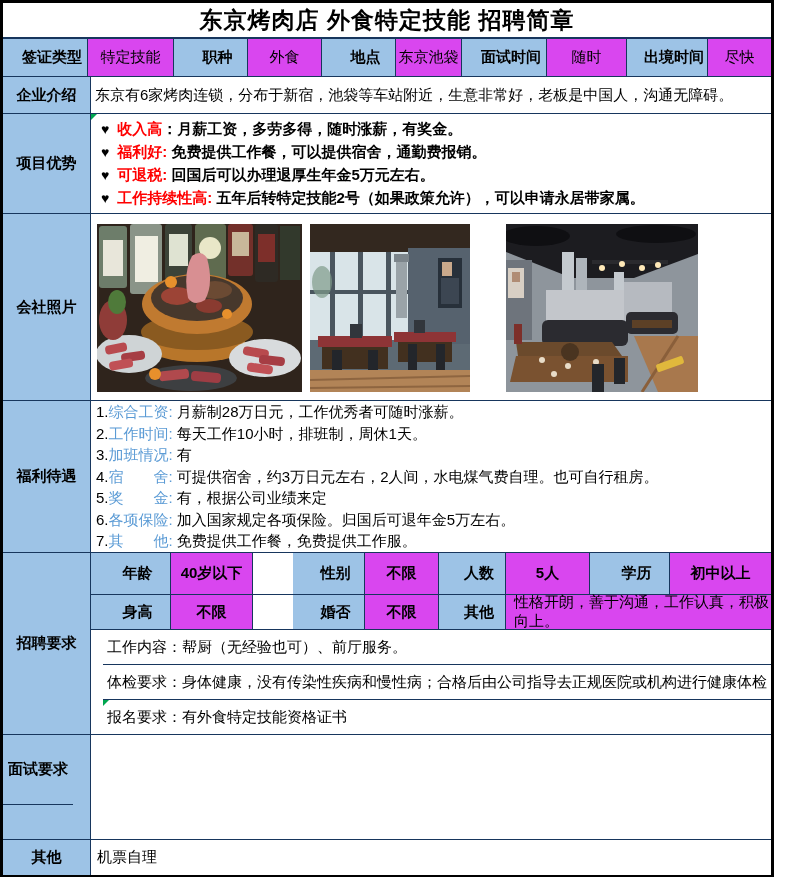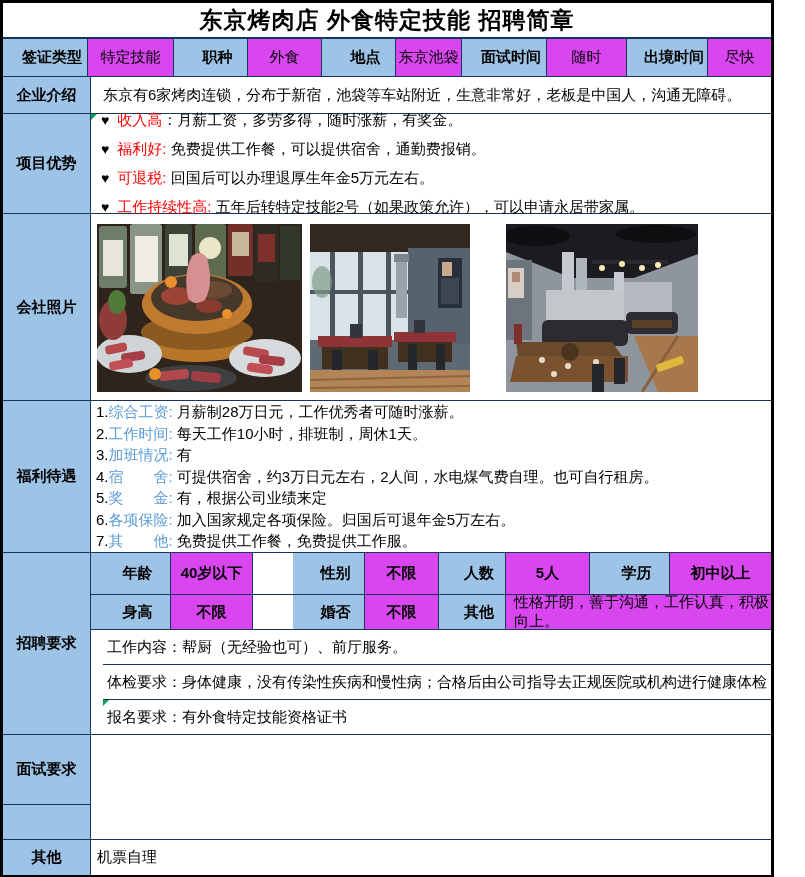--- a/index.html
+++ b/index.html
@@ -46,25 +46,25 @@
   
   .visa { height:38px; flex:0 0 38px; }
   .visa > div { height:100%; }
   .w-l1{flex:0 0 85px;} .w-v1{flex:0 0 86px;}
   .w-l2{flex:0 0 74px;} .w-v2{flex:0 0 74px;}
   .w-l3{flex:0 0 74px;} .w-v3{flex:0 0 66px;}
   .w-l4{flex:0 0 85px;} .w-v4{flex:0 0 80px;}
   .w-l5{flex:0 0 81px;} .w-v5{flex:1;}
 
   .intro { height:37px; flex:0 0 37px; }
-  .intro .content { justify-content:center; padding-left:12px; font-size:15px; }
+  .intro .content { justify-content:center; padding-left:4px; font-size:15px; }
 
   .adv { height:100px; flex:0 0 100px; }
   .adv .content { justify-content:center; padding-left:10px; gap:3px; }
-  .adv-line { font-size:15px; line-height:26px; white-space:pre; }
+  .adv-line { font-size:15px; line-height:19px; white-space:pre;font-weight:bold; }
   .heart { color:#000; margin-right:8px; font-size:14px; }
   .adv-key { color:#ff0000; }
   .adv-text { color:#000; }
 
   .photos { height:187px; flex:0 0 187px; }
   .photos .content { flex-direction:row; align-items:center; padding-left:2px; }
   .photo { margin-top:1px; }
   .photo svg { display:block; }
   .ph1 { margin-left:4px; }
   .ph2 { margin-left:8px; }
@@ -83,21 +83,21 @@
   .g-h2{flex:0 0 72px;margin-left:40px;} .g-v2{flex:0 0 74px;}
   .g-h3{flex:0 0 67px;} .g-v3{flex:0 0 84px;}
   .g-h4{flex:0 0 80px;} .g-v4{flex:1;}
   .g-other{flex:1; justify-content:flex-start; padding-left:8px; font-weight:normal;}
   .gridval { font-weight:bold; }
   .req-line { height:35px; flex:0 0 35px; display:flex; align-items:center;
     padding-left:4px; font-size:15px; border-bottom:1px solid #17365d; position:relative;margin-left:12px; }
   .req-line:last-child { border-bottom:none; }
 
   .interview { height:105px; flex:0 0 105px; }
-  .interview .lblcol { flex-direction:column; padding:0; align-items:stretch; }
+  .interview .lblcol { flex-direction:row; padding:0; align-items:stretch; }
   .iv-lbl-top { height:70px; flex:0 0 70px; display:flex; align-items:center; justify-content:center;
     border-bottom:1px solid #17365d; }
   .iv-lbl-bottom { flex:1; }
   .iv-row { height:35px; flex:0 0 35px; display:flex; border-bottom:1px solid #17365d; }
   .iv-row:last-child { border-bottom:none; }
   .iv-key { flex:0 0 75px; display:flex; align-items:center; padding-left:6px;
     font-size:15px; border-right:1px solid #17365d; }
   .iv-val { flex:1; display:flex; align-items:center; padding-left:6px; font-size:15px; }
 
   .other-row { height:35px; flex:0 0 35px; }

